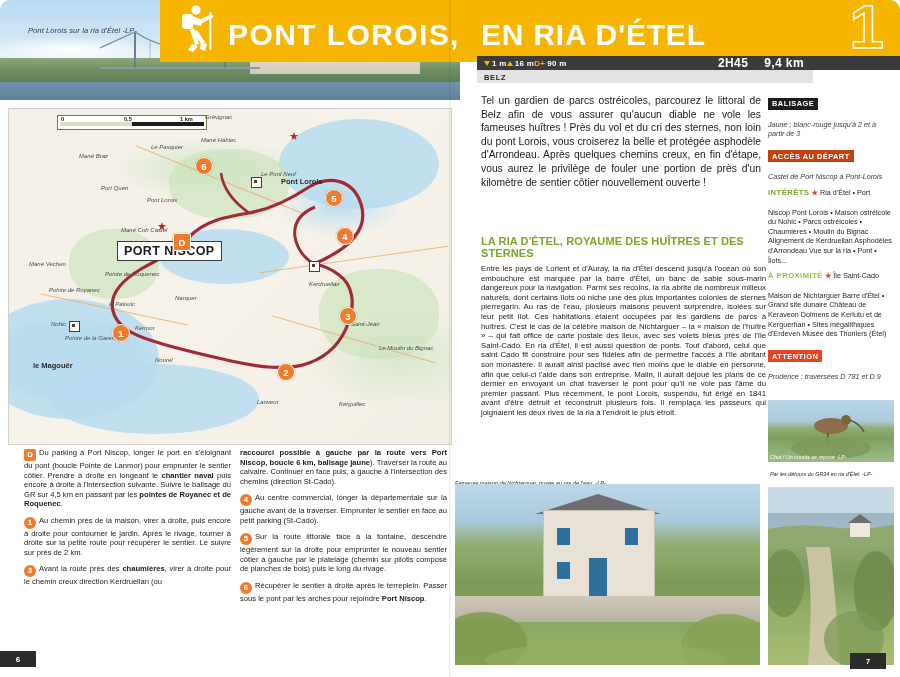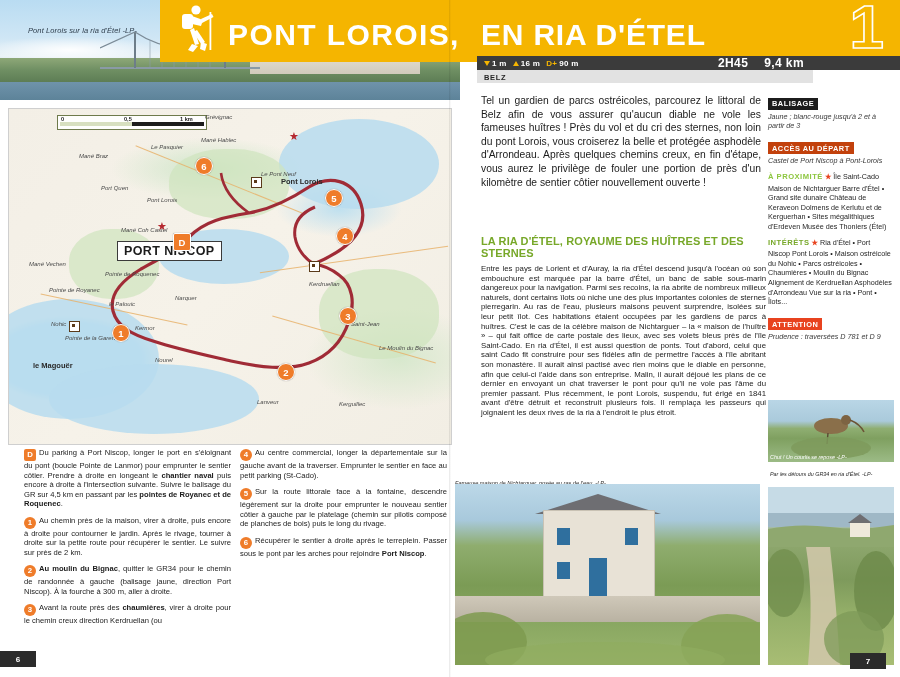--- a/index.html
+++ b/index.html
@@ -2,21 +2,21 @@
 <html lang="fr"><head>
 <meta charset="utf-8">
 <style>
   html,body{margin:0;padding:0;}
   body{
     width:900px;height:677px;overflow:hidden;
     background:#ffffff;
     font-family:"Liberation Sans", sans-serif;
     -webkit-font-smoothing:antialiased;
   }
-  .page{position:relative;width:900px;height:677px;overflow:hidden;background:#fff;}
+  .page{position:relative;width:900px;height:677px;overflow:hidden;background:#fff;border-radius:10px;}
 
   
   .hero-photo{
     position:absolute;left:0;top:0;width:460px;height:100px;
     background:
       linear-gradient(to bottom,#b9dcf2 0%,#cfe6f5 38%,#e9f2f7 56%,#dfe9ee 62%,#9fb4a2 70%,#7f9a84 78%,#6d8a78 100%);
     overflow:hidden;
   }
   .hero-sky-cloud{
     position:absolute;left:0;top:30px;width:460px;height:40px;
@@ -72,21 +72,21 @@
     -webkit-text-stroke:1.6px #ffffff;
     line-height:1;
   }
 
   
   .stats-bar{
     position:absolute;left:477px;top:56px;width:423px;height:14px;
     background:#3b3b3b;
     display:flex;align-items:center;
   }
-  .stats-left{display:flex;gap:6px;margin-left:7px;}
+  .stats-left{display:flex;margin-left:7px;}
   .stat-item{
     display:flex;align-items:center;gap:2px;
     font-size:8px;font-weight:bold;color:#ffffff;letter-spacing:.3px;
   }
   .tri-down{width:0;height:0;border-left:3.2px solid transparent;border-right:3.2px solid transparent;border-top:5px solid #f5b500;}
   .tri-up{width:0;height:0;border-left:3.2px solid transparent;border-right:3.2px solid transparent;border-bottom:5px solid #f5b500;}
   .dplus{font-size:8px;font-weight:bold;color:#f5b500;}
   .stats-right{display:flex;align-items:center;gap:16px;margin-left:auto;margin-right:96px;}
   .stat-big{font-size:12px;font-weight:bold;color:#ffffff;letter-spacing:.4px;}
 
@@ -166,21 +166,21 @@
   .body-text{
     position:absolute;left:481px;top:264px;width:285px;height:190px;
     font-size:7.8px;line-height:9.6px;color:#1b1b1b;text-align:justify;
   }
 
   
   .side{
     position:absolute;left:768px;top:92px;width:126px;
   }
   .side-tag{
-    display:inline-block;padding:1.5px 4px;margin-bottom:2px;
+    display:inline-block;padding:1.5px 4px;margin-bottom:10px;
     font-size:7.4px;font-weight:bold;letter-spacing:.5px;
     color:#ffffff;
   }
   .tag-balisage{background:#1c1c1c;}
   .tag-acces{background:#c2410c;}
   .tag-attention{background:#e8431f;}
   .tag-interets{color:#77a829;background:transparent;padding:0;font-size:7.6px;}
   .tag-proximite{color:#8dc63f;background:transparent;padding:0;font-size:7.6px;}
   .side-text{
     font-size:7.2px;line-height:9px;color:#2a2a2a;margin-bottom:7px;
@@ -424,29 +424,29 @@
   <div class="body-text">Entre les pays de Lorient et d'Auray, la ria d'Étel descend jusqu'à l'océan où son embouchure est marquée par la barre d'Étel, un banc de sable sous-marin dangereux pour la navigation. Parmi ses recoins, la ria abrite de nombreux milieux naturels, dont certains îlots où niche une des plus importantes colonies de sternes pierregarin. Au ras de l'eau, plusieurs maisons peuvent surprendre, isolées sur leur petit îlot. Ces habitations étaient occupées par les gardiens de parcs à huîtres. C'est le cas de la célèbre maison de Nichtarguer – la « maison de l'huître » – qui fait office de carte postale des lieux, avec ses volets bleus près de l'île Saint-Cado. En ria d'Étel, il est aussi question de ponts. Tout d'abord, celui que saint Cado fit construire pour ses fidèles afin de permettre l'accès à l'île abritant son monastère. Il aurait ainsi pactisé avec rien moins que le diable en personne, afin que celui-ci l'aide dans son entreprise. Malin, il aurait déjoué les plans de ce dernier en envoyant un chat traverser le pont pour qu'il ne vole pas l'âme du premier passant. Plus récemment, le pont Lorois, suspendu, fut érigé en 1841 avant d'être détruit et reconstruit plusieurs fois. Il remplaça les passeurs qui joignaient les deux rives de la ria à l'endroit le plus étroit.</div>
 
   <div class="side">
     <div class="side-tag tag-balisage">BALISAGE</div>
     <div class="side-text ital">Jaune ; blanc-rouge jusqu'à 2 et à partir de 3</div>
 
     <div class="side-tag tag-acces">ACCÈS AU DÉPART</div>
     <div class="side-text ital">Castel de Port Niscop à Pont-Lorois</div>
 
     <div class="side-list">
+      <span class="side-tag tag-interets">INTÉRÊTS</span>
+      <span class="ic ic-star">★</span>
+      <span>Ria d'Étel • Port Niscop  Pont Lorois • Maison ostréicole du Nohic • Parcs ostréicoles • Chaumières • Moulin du Bignac  Alignement de Kerdruellan  Asphodèles d'Arrondeau  Vue sur la ria • Pont • Îlots...</span>
+    </div>
+
+    <div class="side-list">
       <span class="side-tag tag-proximite">À PROXIMITÉ</span>
       <span class="ic ic-star">★</span>
       <span>Île Saint-Cado   Maison de Nichtarguer  Barre d'Étel • Grand site dunaire  Château de Keraveon  Dolmens de Kerlutu et de Kerguerhan • Sites mégalithiques d'Erdeven  Musée des Thoniers (Étel)</span>
-    </div>
-
-    <div class="side-list">
-      <span class="side-tag tag-interets">INTÉRÊTS</span>
-      <span class="ic ic-star">★</span>
-      <span>Ria d'Étel • Port Niscop  Pont Lorois • Maison ostréicole du Nohic • Parcs ostréicoles • Chaumières • Moulin du Bignac  Alignement de Kerdruellan  Asphodèles d'Arrondeau  Vue sur la ria • Pont • Îlots...</span>
     </div>
 
     <div class="side-tag tag-attention">ATTENTION</div>
     <div class="side-text ital">Prudence : traversées D 781 et D 9</div>
   </div>
 
   <div class="side-photo photo-bird">
     <svg viewBox="0 0 126 62" style="position:absolute;inset:0;">
       <ellipse cx="63" cy="26" rx="17" ry="8" fill="#8a6f4a"></ellipse>
       <circle cx="78" cy="20" r="5" fill="#7d6342"></circle>
@@ -474,28 +474,28 @@
   </div>
 
   <div class="desc desc-1">
     <div class="step">
       <span class="step-badge sq">D</span><span>Du parking à Port Niscop, longer le port en s'éloignant du pont (boucle Pointe de Lanmor) pour emprunter le sentier côtier. Prendre à droite en longeant le </span><span class="b">chantier naval</span><span> puis encore à droite à l'intersection suivante. Suivre le balisage du GR sur 4,5 km en passant par les </span><span class="b">pointes de Royanec et de Roquenec</span><span>.</span>
     </div>
     <div class="step">
       <span class="step-badge">1</span><span>Au chemin près de la maison, virer à droite, puis encore à droite pour contourner le jardin. Après le rivage, tourner à droite sur la petite route pour récupérer le sentier. Le suivre sur près de 2 km.</span>
     </div>
     <div class="step">
-      <span class="step-badge">2</span><span class="b">Au moulin du Bignac</span><span>, quitter le GR34 pour le chemin de randonnée à gauche (balisage jaune, direction Port Niscop). À la fourche à 300 m, aller à droite.</span>
-    </div>
-    <div class="step">
       <span class="step-badge">3</span><span>Avant la route près des </span><span class="b">chaumières</span><span>, virer à droite pour le chemin creux direction Kerdruellan (ou</span>
     </div>
   </div>
 
   <div class="desc desc-2">
+    <div class="step">
+      <span class="b">raccourci possible à gauche par la route vers Port Niscop, boucle 6 km, balisage jaune</span><span>). Traverser la route au calvaire. Continuer en face puis, à gauche à l'intersection des chemins (direction St-Cado).</span>
+    </div>
     <div class="step">
       <span class="step-badge">4</span><span>Au centre commercial, longer la départementale sur la gauche avant de la traverser. Emprunter le sentier en face au petit parking (St-Cado).</span>
     </div>
     <div class="step">
       <span class="step-badge">5</span><span>Sur la route littorale face à la fontaine, descendre légèrement sur la droite pour emprunter le nouveau sentier côtier à gauche par le platelage (chemin sur pilotis composé de planches de bois) puis le long du rivage.</span>
     </div>
     <div class="step">
       <span class="step-badge">6</span><span>Récupérer le sentier à droite après le terreplein. Passer sous le pont par les arches pour rejoindre </span><span class="b">Port Niscop</span><span>.</span>
     </div>
   </div>

